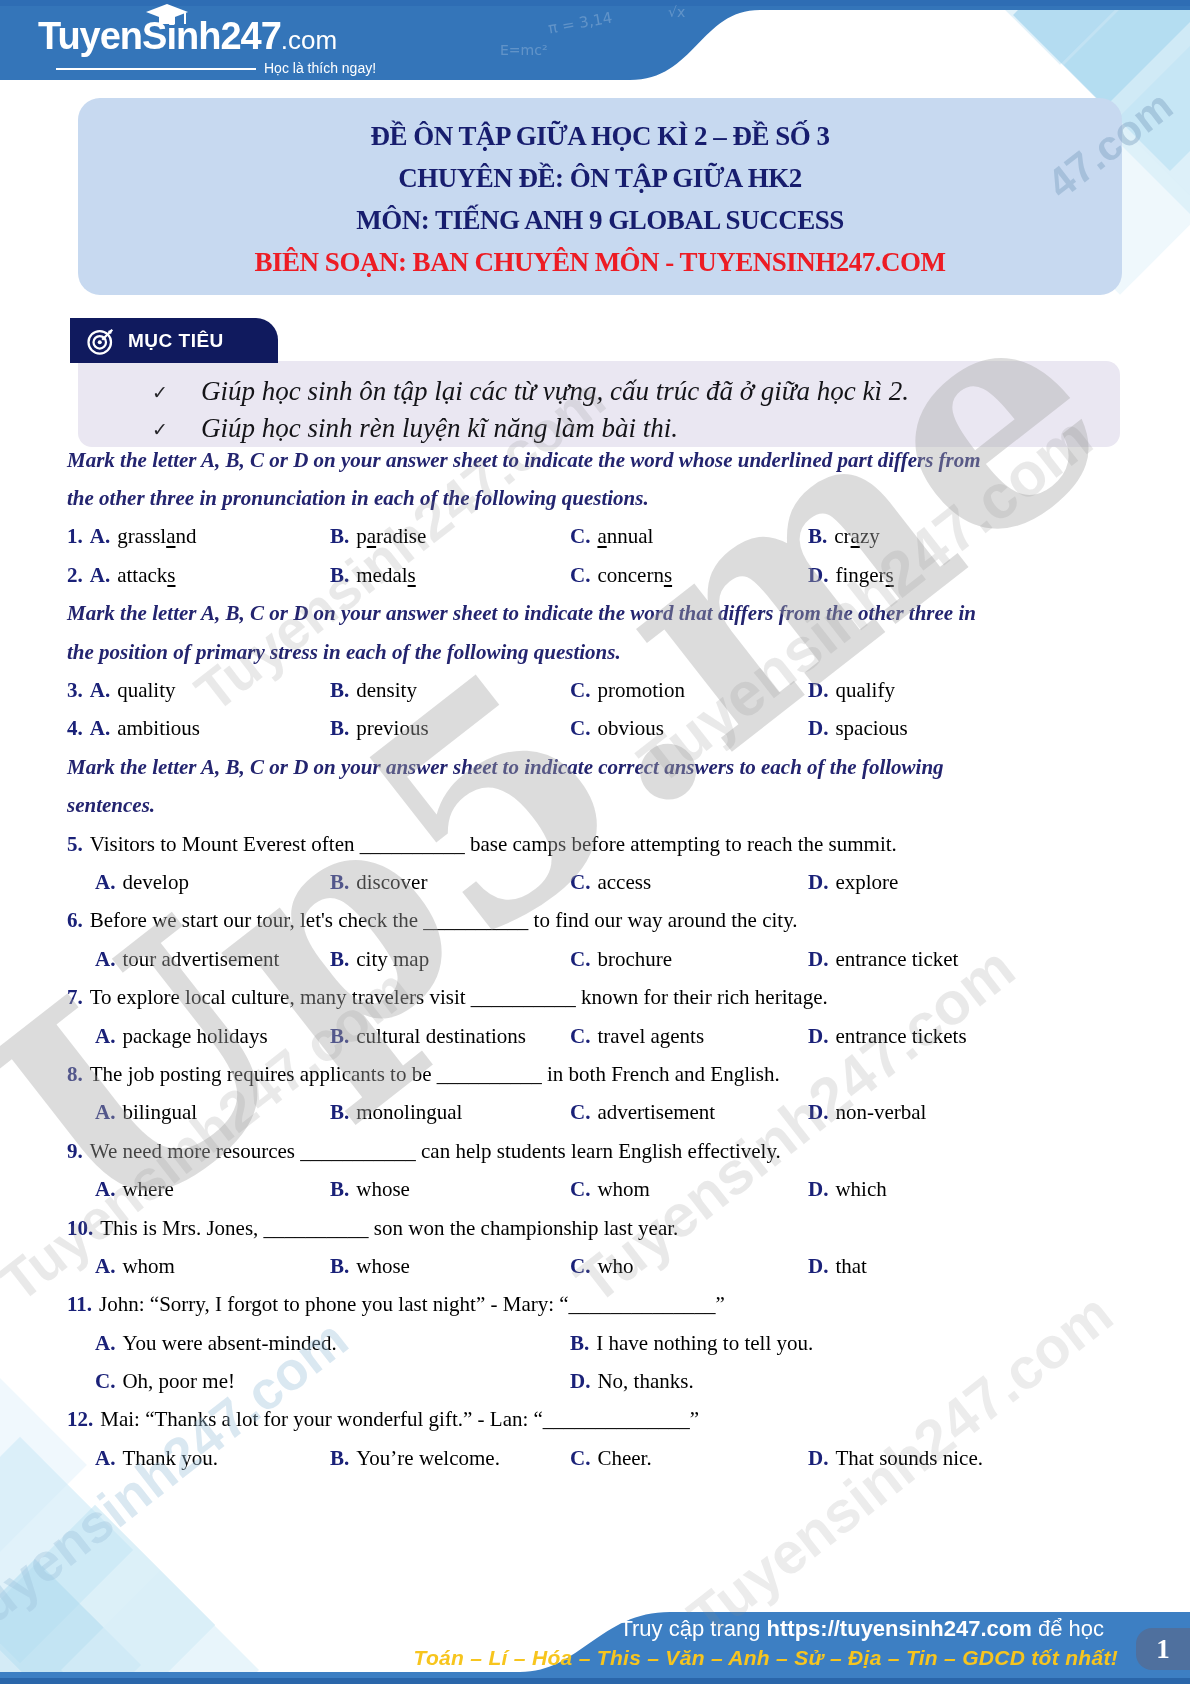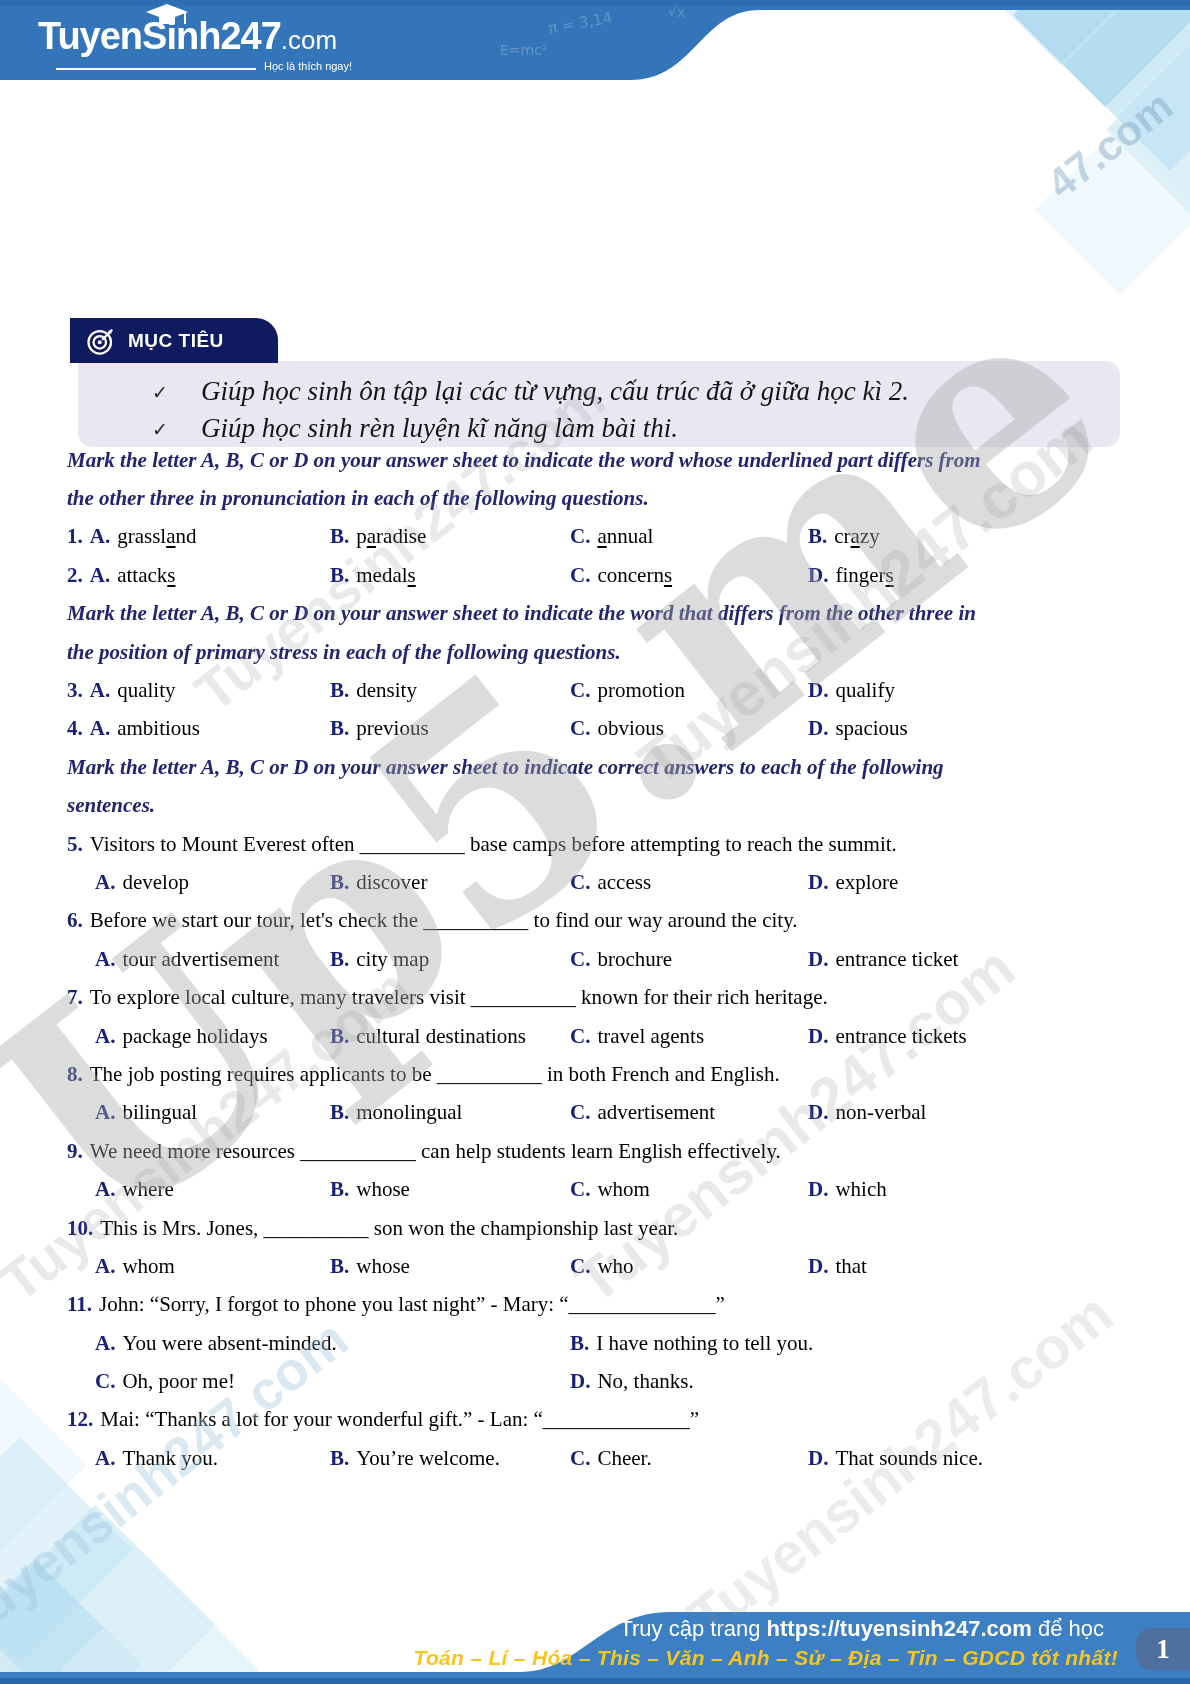--- a/index.html
+++ b/index.html
@@ -9,21 +9,21 @@
 
   
   .hdr-svg{position:absolute;left:0;top:0;z-index:4;}
   .logo-wrap{position:absolute;left:38px;top:16px;z-index:5;color:#fff;}
   .logo-text{font-family:"Liberation Sans",sans-serif;font-weight:bold;font-size:38px;
              letter-spacing:-1px;line-height:40px;}
   .logo-suffix{font-weight:normal;font-size:26px;letter-spacing:0;}
   .cap-icon{position:absolute;left:106px;top:-12px;}
   .logo-line{position:absolute;left:18px;top:52px;width:200px;border-top:2px solid #fff;}
   .logo-tagline{position:absolute;left:226px;top:44px;font-family:"Liberation Sans",sans-serif;
-                font-size:11px;color:#fff;white-space:nowrap;}
+                font-size:14px;color:#fff;white-space:nowrap;}
   .doodle{position:absolute;color:#fff;opacity:.22;z-index:5;
           font-family:"DejaVu Sans",sans-serif;white-space:nowrap;}
 
   
   .mos{position:absolute;transform:rotate(45deg);z-index:1;}
 
   
   .wm{position:absolute;z-index:6;pointer-events:none;white-space:nowrap;
       font-family:"Liberation Sans",sans-serif;font-weight:bold;
       transform:translate(-50%,-50%) rotate(-38deg);color:#8c8c8c;opacity:.18;}
@@ -116,20 +116,26 @@
 
   <div class="wm wm-big" style="left:550px;top:760px;font-size:300px;">Up5.me</div>
   <div class="wm" style="left:400px;top:545px;font-size:56px;">Tuyensinh247.com</div>
   <div class="wm" style="left:865px;top:600px;font-size:62px;">Tuyensinh247.com</div>
   <div class="wm" style="left:205px;top:1135px;font-size:56px;">Tuyensinh247.com</div>
   <div class="wm" style="left:795px;top:1125px;font-size:60px;">Tuyensinh247.com</div>
   <div class="wm wm-blue" style="left:150px;top:1480px;font-size:54px;">Tuyensinh247.com</div>
   <div class="wm" style="left:900px;top:1465px;font-size:58px;opacity:.16;">Tuyensinh247.com</div>
   <div class="wm wm-corner" style="left:1110px;top:145px;font-size:42px;">47.com</div>
 
+  <div class="title-box">
+    <p class="title-line">ĐỀ ÔN TẬP GIỮA HỌC KÌ 2 – ĐỀ SỐ 3</p>
+    <p class="title-line">CHUYÊN ĐỀ: ÔN TẬP GIỮA HK2</p>
+    <p class="title-line">MÔN: TIẾNG ANH 9 GLOBAL SUCCESS</p>
+    <p class="title-line red">BIÊN SOẠN: BAN CHUYÊN MÔN - TUYENSINH247.COM</p>
+  </div>
 
   <div class="badge">
     <svg width="30" height="30" viewBox="0 0 24 24">
       <circle cx="11" cy="13" r="9" fill="none" stroke="#ffffff" stroke-width="1.8"></circle>
       <circle cx="11" cy="13" r="5" fill="none" stroke="#ffffff" stroke-width="1.8"></circle>
       <circle cx="11" cy="13" r="1.6" fill="#ffffff"></circle>
       <line x1="13" y1="11" x2="21" y2="3" stroke="#ffffff" stroke-width="1.8"></line>
       <polygon points="21,3 17.5,4 20,6.5" fill="#ffffff"></polygon>
     </svg>
     <span class="badge-label">MỤC TIÊU</span>

